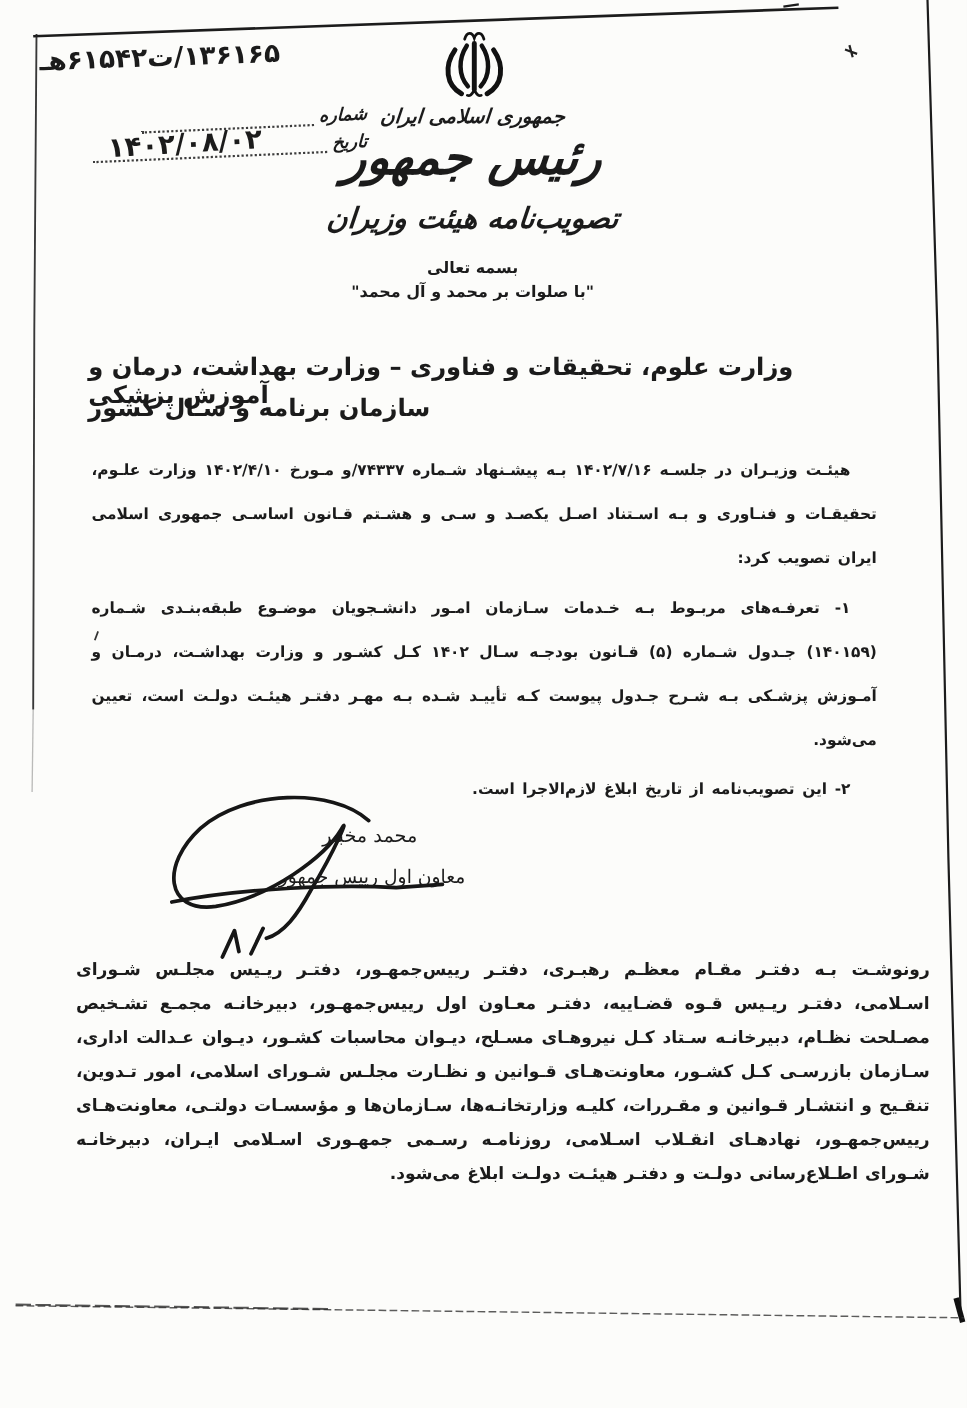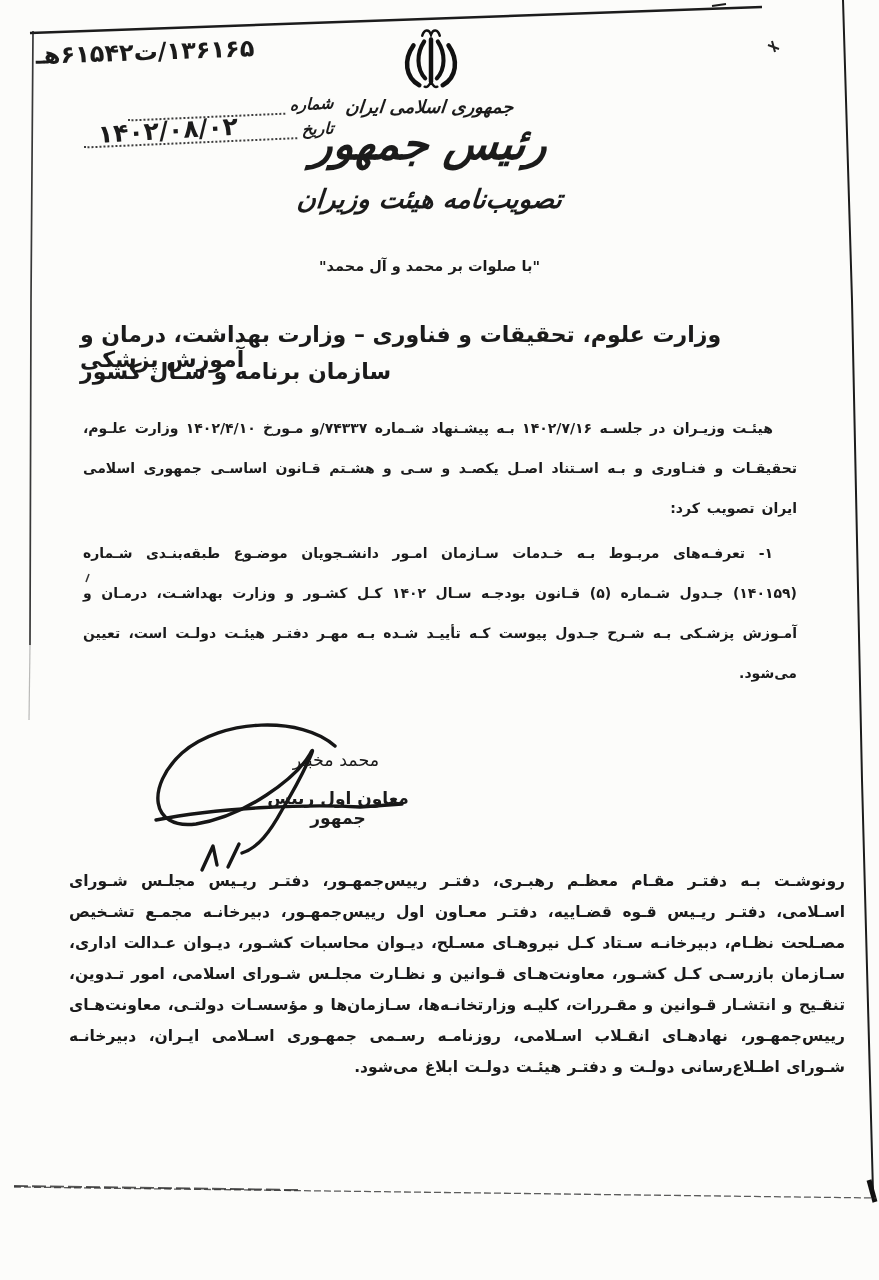--- a/index.html
+++ b/index.html
@@ -35,21 +35,21 @@
   .addr1{top:322px;}
   .addr2{top:359px;}
 
   
   .body{position:absolute;top:408px;right:82px;width:714px;font-size:14px;font-weight:700;
         line-height:40px;text-align:justify;word-spacing:2px;}
   .body p{margin:0 0 5px 0;text-indent:24px;}
 
   
   .sig-name{position:absolute;top:750px;left:268px;width:136px;text-align:center;font-size:17.5px;font-weight:400;}
-  .sig-title{position:absolute;top:788px;left:242px;width:192px;text-align:center;font-size:17px;font-weight:700;}
+  .sig-title{position:absolute;top:788px;left:242px;width:192px;text-align:center;font-size:17px;font-weight:400;}
   .sig{position:absolute;top:708px;left:110px;}
 
   
   .cc{position:absolute;top:866px;right:34px;width:776px;font-size:15.5px;font-weight:700;
       line-height:31px;text-align:justify;word-spacing:1px;}
 </style>
 </head>
 <body>
 
 <div class="page">
@@ -88,28 +88,30 @@
     <path d="M29 15 C21 27 21 43 30 53" stroke="#111" stroke-width="4.2" fill="none" stroke-linecap="round"></path>
     <path d="M43 15 C51 27 51 43 42 53" stroke="#111" stroke-width="4.2" fill="none" stroke-linecap="round"></path>
     <path d="M18 19 C7.5 34 9.5 52 24 60" stroke="#111" stroke-width="4.6" fill="none" stroke-linecap="round"></path>
     <path d="M54 19 C64.5 34 62.5 52 48 60" stroke="#111" stroke-width="4.6" fill="none" stroke-linecap="round"></path>
   </svg>
 
   <div class="center script country">جمهوری اسلامی ایران</div>
   <div class="center script office">رئیس جمهور</div>
   <div class="center script doctype">تصویب‌نامه هیئت وزیران</div>
 
+  <div class="center bismillah">بسمه تعالی</div>
   <div class="center salawat">"با صلوات بر محمد و آل محمد"</div>
 
   <div class="addr addr1">وزارت علوم، تحقیقات و فناوری – وزارت بهداشت، درمان و آموزش پزشکی</div>
   <div class="addr addr2">سازمان برنامه و سـال کشور</div>
 
   <div class="body">
     <p>هیئـت وزیـران در جلسـه ۱۴۰۲/۷/۱۶ بـه پیشـنهاد شـماره ۷۴۳۳۷/و مـورخ ۱۴۰۲/۴/۱۰ وزارت علـوم، تحقیقـات و فنـاوری و بـه اسـتناد اصـل یکصـد و سـی و هشـتم قـانون اساسـی جمهوری اسلامی ایران تصویب کرد:</p>
     <p>۱- تعرفـه‌های مربـوط بـه خـدمات سـازمان امـور دانشـجویان موضـوع طبقه‌بنـدی شـماره (۱۴۰۱۵۹) جـدول شـماره (۵) قـانون بودجـه سـال ۱۴۰۲ کـل کشـور و وزارت بهداشـت، درمـان و آمـوزش پزشـکی بـه شـرح جـدول پیوست کـه تأییـد شـده بـه مهـر دفتـر هیئـت دولـت است، تعیین می‌شود.</p>
+    <p>۲- این تصویب‌نامه از تاریخ ابلاغ لازم‌الاجرا است.</p>
   </div>
 
   <svg class="sig" width="300" height="175" viewBox="0 0 300 175">
     <g stroke="#161616" stroke-width="3.4" fill="none" stroke-linecap="round" stroke-linejoin="round">
       <path d="M225 38 C192 8 112 10 72 45 C36 78 40 122 86 116 C136 108 186 70 200 46 C208 32 196 62 172 102 C160 124 148 140 132 145"></path>
       <path d="M46 112 C112 99 200 96 250 99 L292 96"></path>
       <path d="M92 162 l11 -24 l4 19 m11 2 l11 -23"></path>
     </g>
   </svg>
 

